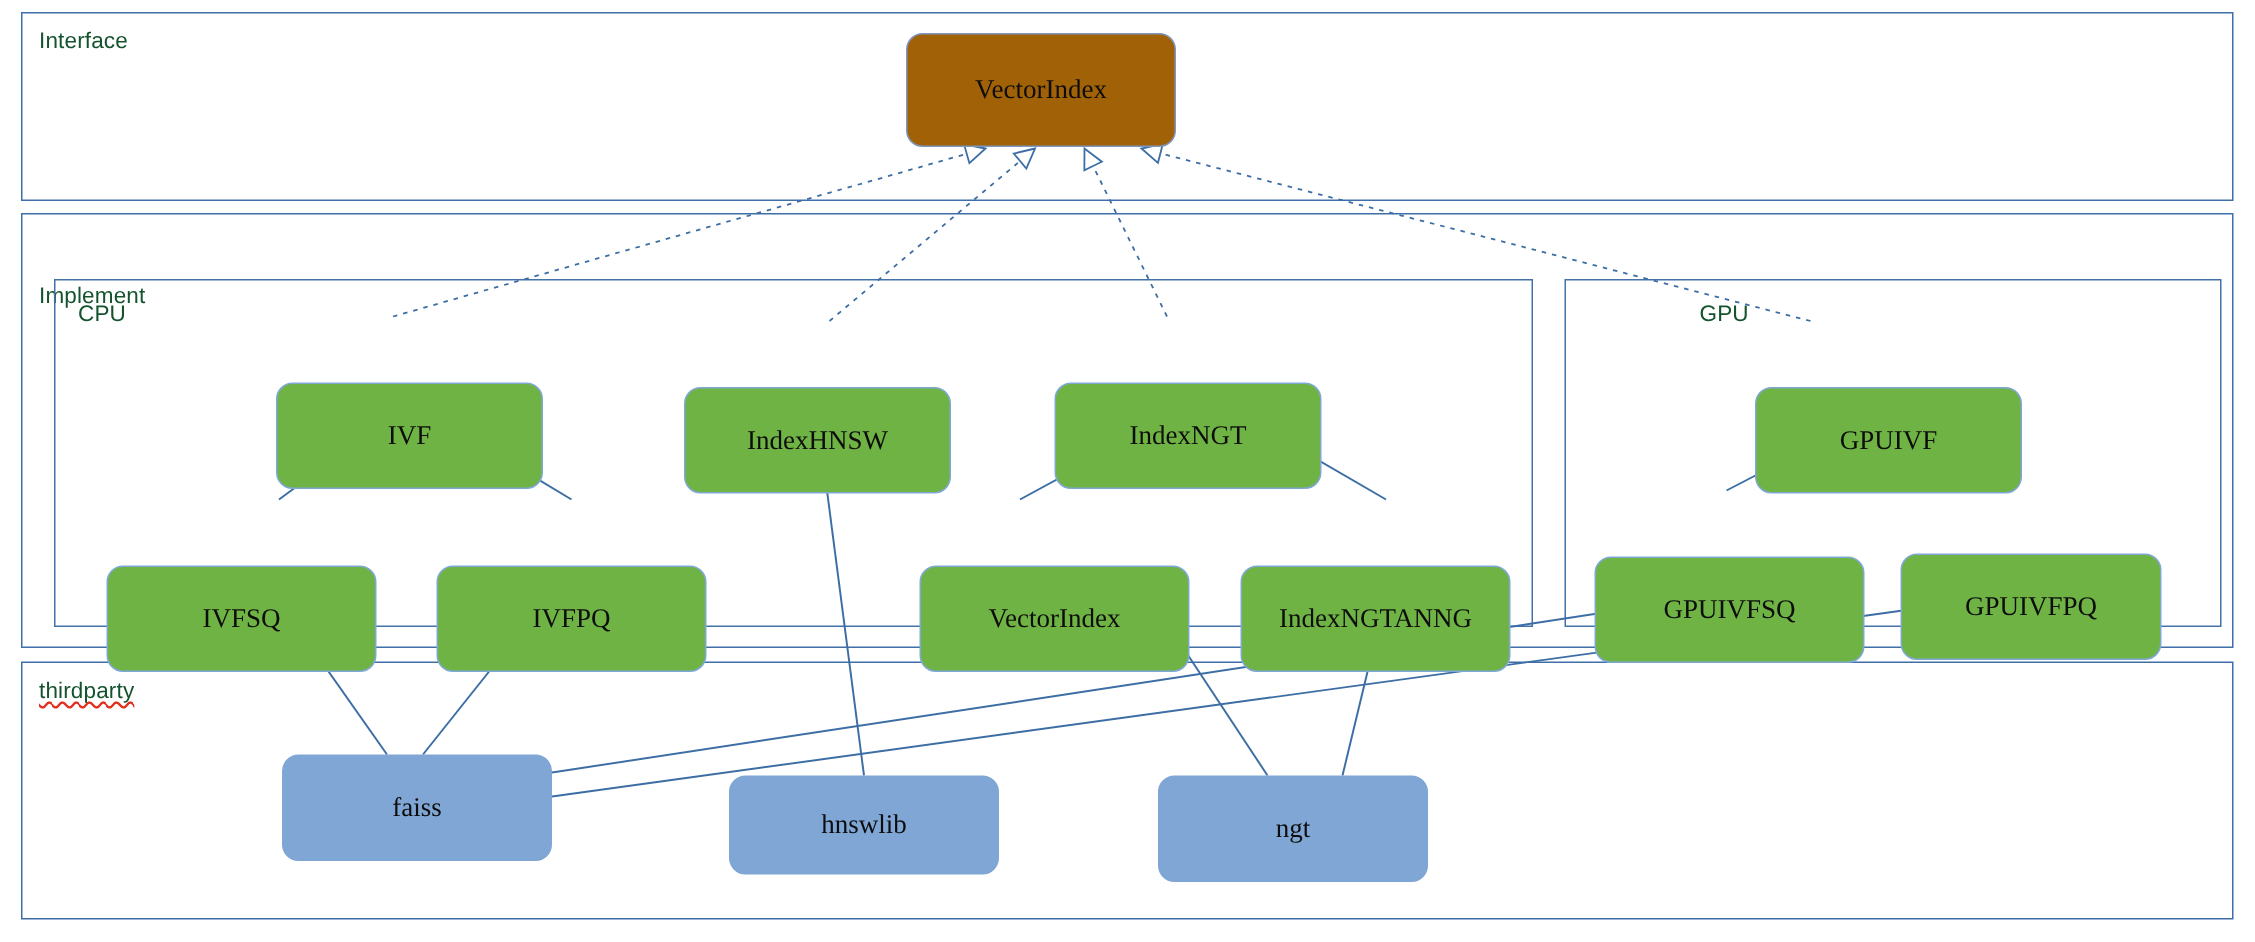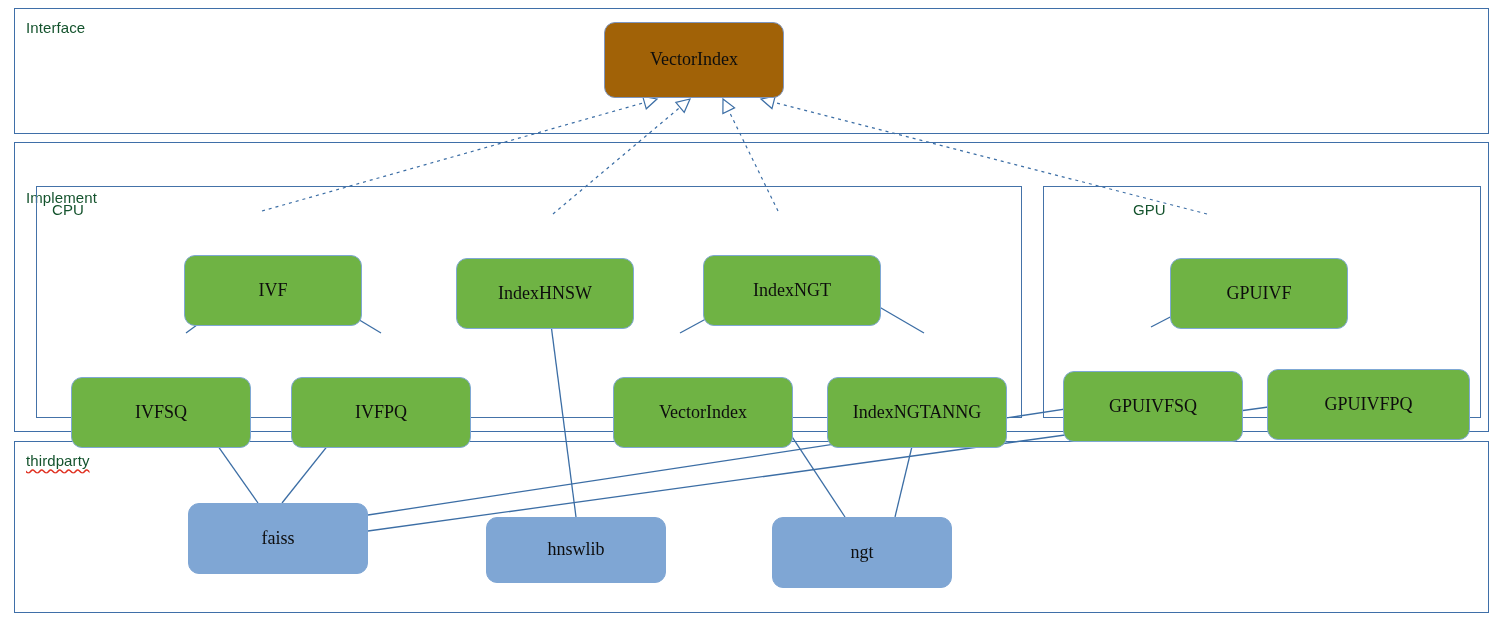--- a/index.html
+++ b/index.html
@@ -169,19 +169,19 @@
       <div class="node iface" style="left: 604px; top: 22px; width: 180px; height: 76px;">VectorIndex</div>
       <div class="node impl" style="left: 184px; top: 211px; width: 178px; height: 71px;">IVF</div>
       <div class="node impl" style="left: 456px; top: 214px; width: 178px; height: 71px;">IndexHNSW</div>
       <div class="node impl" style="left: 703px; top: 211px; width: 178px; height: 71px;">IndexNGT</div>
       <div class="node impl" style="left: 1170px; top: 214px; width: 178px; height: 71px;">GPUIVF</div>
       <div class="node impl" style="left: 71px; top: 333px; width: 180px; height: 71px;">IVFSQ</div>
       <div class="node impl" style="left: 291px; top: 333px; width: 180px; height: 71px;">IVFPQ</div>
       <div class="node impl" style="left: 613px; top: 333px; width: 180px; height: 71px;">VectorIndex</div>
       <div class="node impl" style="left: 827px; top: 333px; width: 180px; height: 71px;">IndexNGTANNG</div>
       <div class="node impl" style="left: 1063px; top: 327px; width: 180px; height: 71px;">GPUIVFSQ</div>
-      <div class="node impl" style="left: 1267px; top: 325px; width: 203px; height: 71px;">GPUIVFPQ</div>
+      <div class="node impl" style="left: 1267px; top: 325px; width: 174px; height: 71px;">GPUIVFPQ</div>
       <div class="node third" style="left: 188px; top: 503px; width: 180px; height: 71px;">faiss</div>
       <div class="node third" style="left: 486px; top: 517px; width: 180px; height: 66px;">hnswlib</div>
       <div class="node third" style="left: 772px; top: 517px; width: 180px; height: 71px;">ngt</div>
     </div>
 
 </div>
 
 </body></html>

